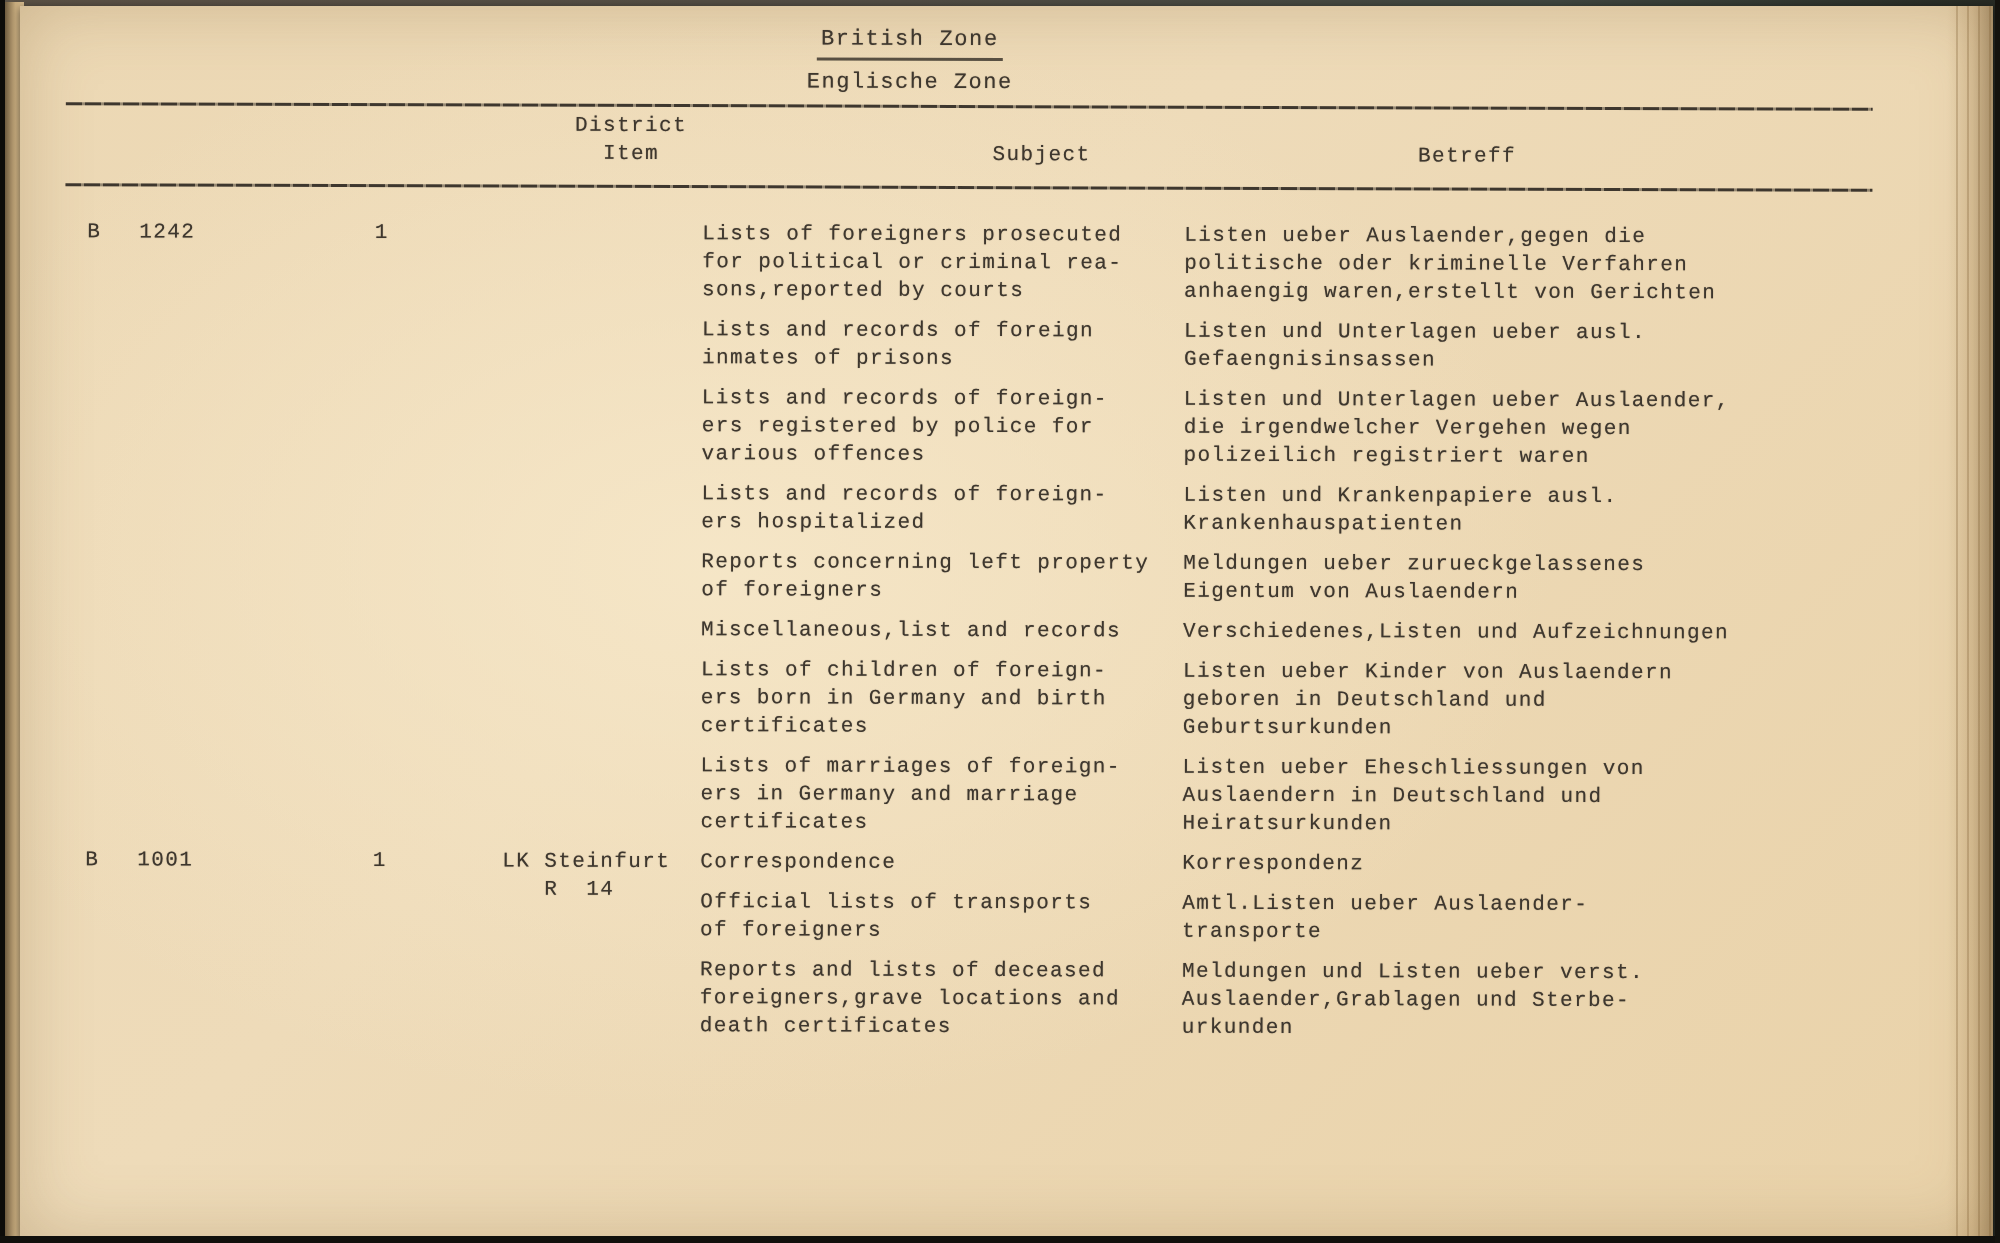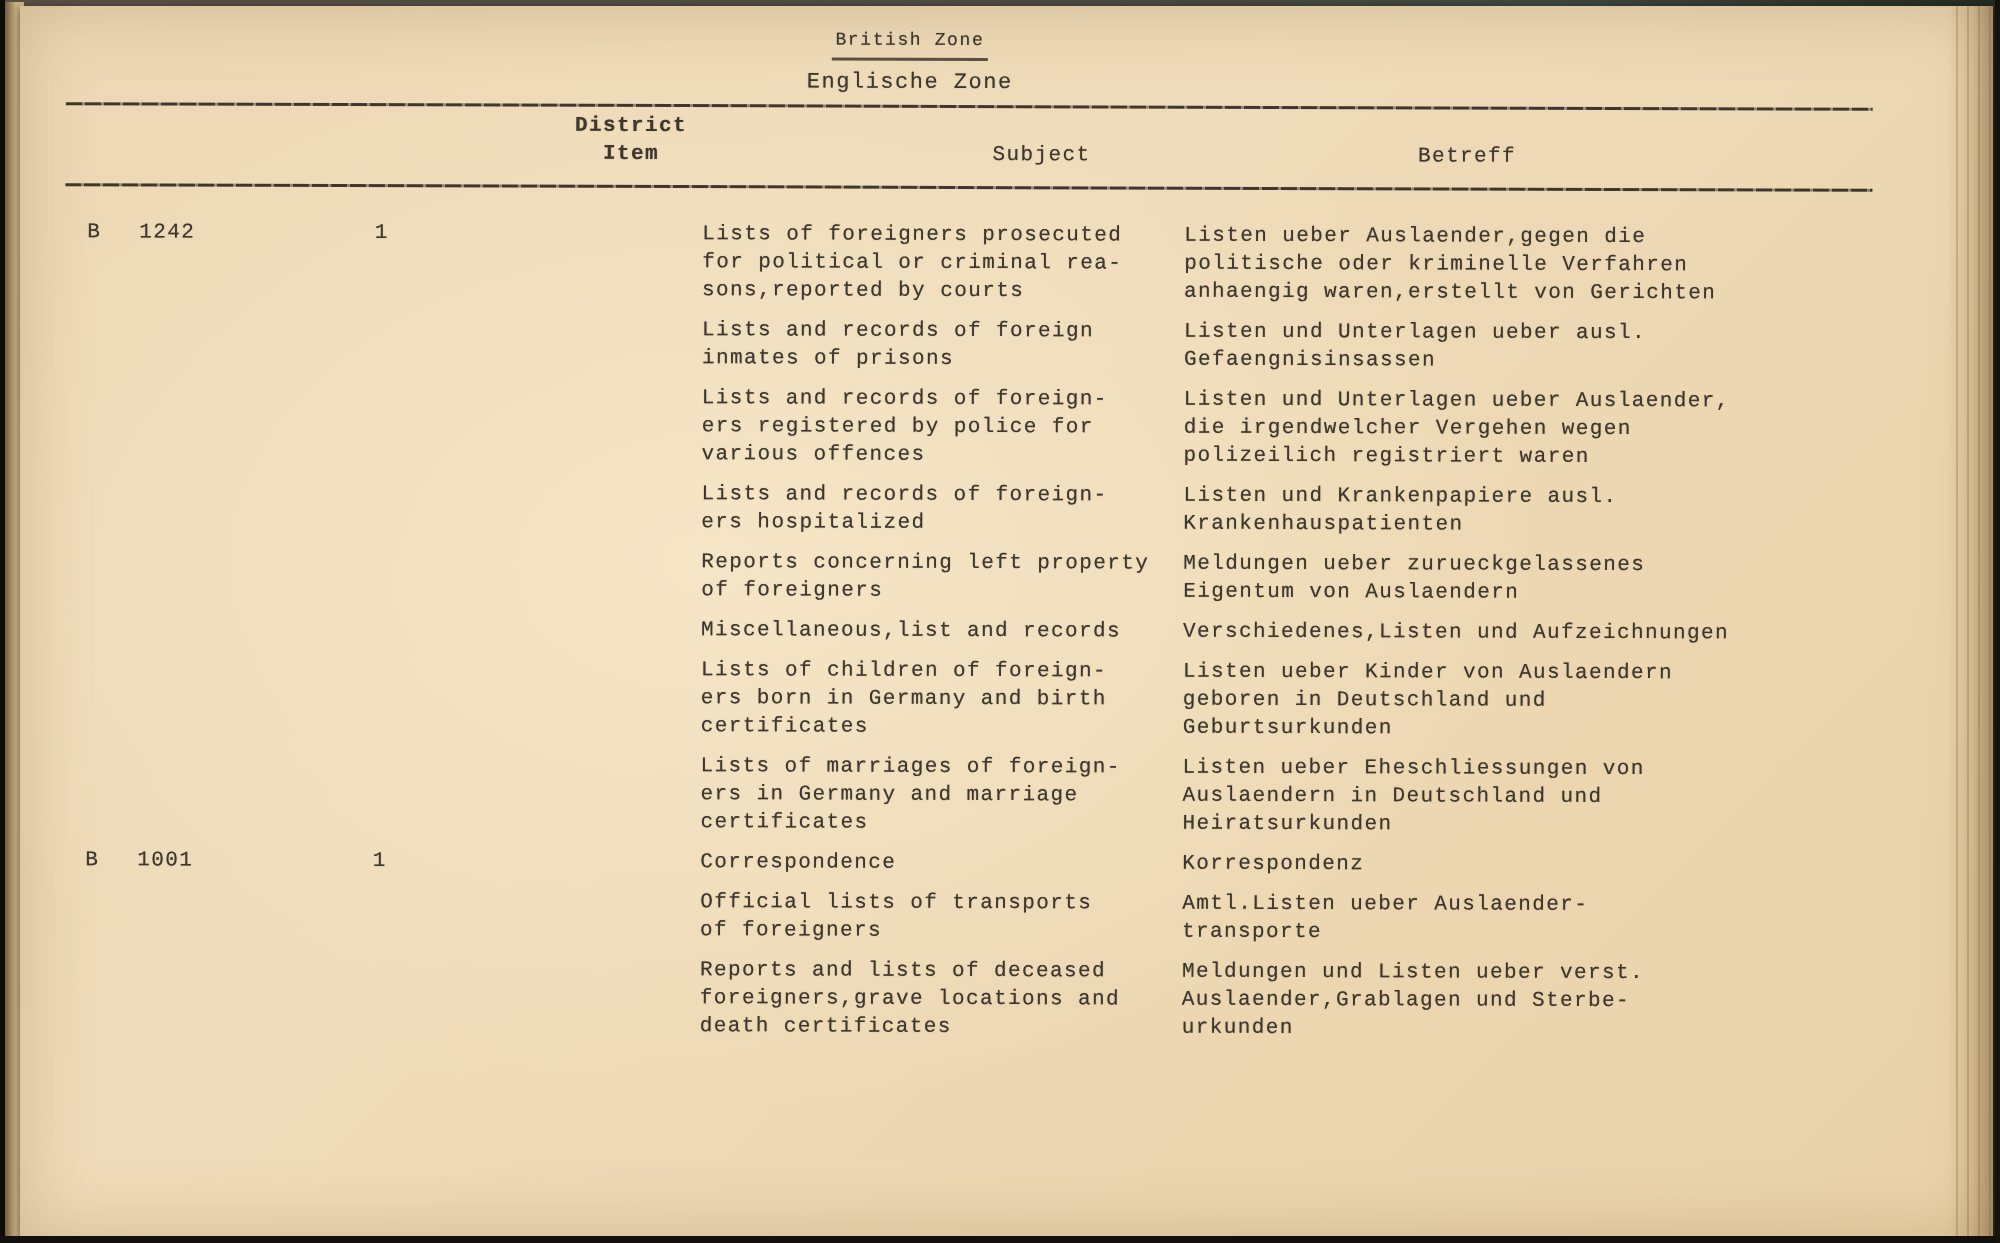--- a/index.html
+++ b/index.html
@@ -38,41 +38,41 @@
     position:absolute;left:0;top:0;width:100%;height:100%;
     transform:rotate(0.18deg);transform-origin:0 0;
     color:#3e372e;
     font-size:21px;line-height:28px;letter-spacing:1.4px;
     text-shadow:0 0 1px rgba(62,55,46,.55);
   }
   .pre{white-space:pre;}
 
   .title-block{position:absolute;left:570px;top:16px;width:640px;text-align:center;}
   .doc-title{
-    display:inline-block;font-size:18px;line-height:30px;letter-spacing:1.6px;
+    display:inline-block;font-size:22px;line-height:30px;letter-spacing:1.6px;
     border-bottom:3px solid rgba(62,55,46,.85);padding:0 4px 3px 4px;
   }
   .doc-subtitle{margin-top:9px;font-size:22px;line-height:26px;letter-spacing:1.5px;}
 
   .rule{
     position:absolute;left:46px;width:1807px;height:3px;
     background:repeating-linear-gradient(90deg,#3e372e 0 16px, rgba(62,55,46,.5) 16px 19px);
   }
   .rule-top{top:96px;}
   .rule-bottom{top:177px;}
 
   .header-grid{
     position:absolute;left:68px;top:104px;width:1784px;
     display:grid;grid-template-columns:52px 150px 215px 198px 482px 1fr;
     align-items:end;
   }
   .hc{display:block;}
   .hc-item{grid-column:1 / 3;padding-left:45px;}
   .hc-folder{grid-column:3;text-align:center;}
-  .hc-district{grid-column:4;text-align:center;padding-left:55px;font-weight:bold;}
+  .hc-district{grid-column:4;text-align:center;padding-left:55px;}
   .hc-subject{grid-column:5;text-align:center;position:relative;left:98px;align-self:end;}
   .hc-betreff{grid-column:6;text-align:center;position:relative;left:-61px;align-self:end;}
 
   .table-body{position:absolute;left:68px;top:212px;width:1784px;
     display:flex;flex-direction:column;gap:12px;}
   .row{display:grid;grid-template-columns:52px 150px 215px 198px 1fr;align-items:start;}
   .cell-folder{text-align:center;padding-right:30px;}
   .entries{grid-column:5;display:flex;flex-direction:column;gap:12px;}
   .entry{display:grid;grid-template-columns:482px 1fr;align-items:start;}
 </style>
@@ -167,20 +167,22 @@
 Auslaendern in Deutschland und
 Heiratsurkunden</div>
             </div>
           </div>
         </div>
 
         <div class="row">
           <div>B</div>
           <div>1001</div>
           <div class="cell-folder">1</div>
+          <div class="pre">LK Steinfurt
+   R  14</div>
           <div class="entries">
             <div class="entry">
               <div class="pre">Correspondence</div>
               <div class="pre">Korrespondenz</div>
             </div>
             <div class="entry">
               <div class="pre">Official lists of transports
 of foreigners</div>
               <div class="pre">Amtl.Listen ueber Auslaender-
 transporte</div>

